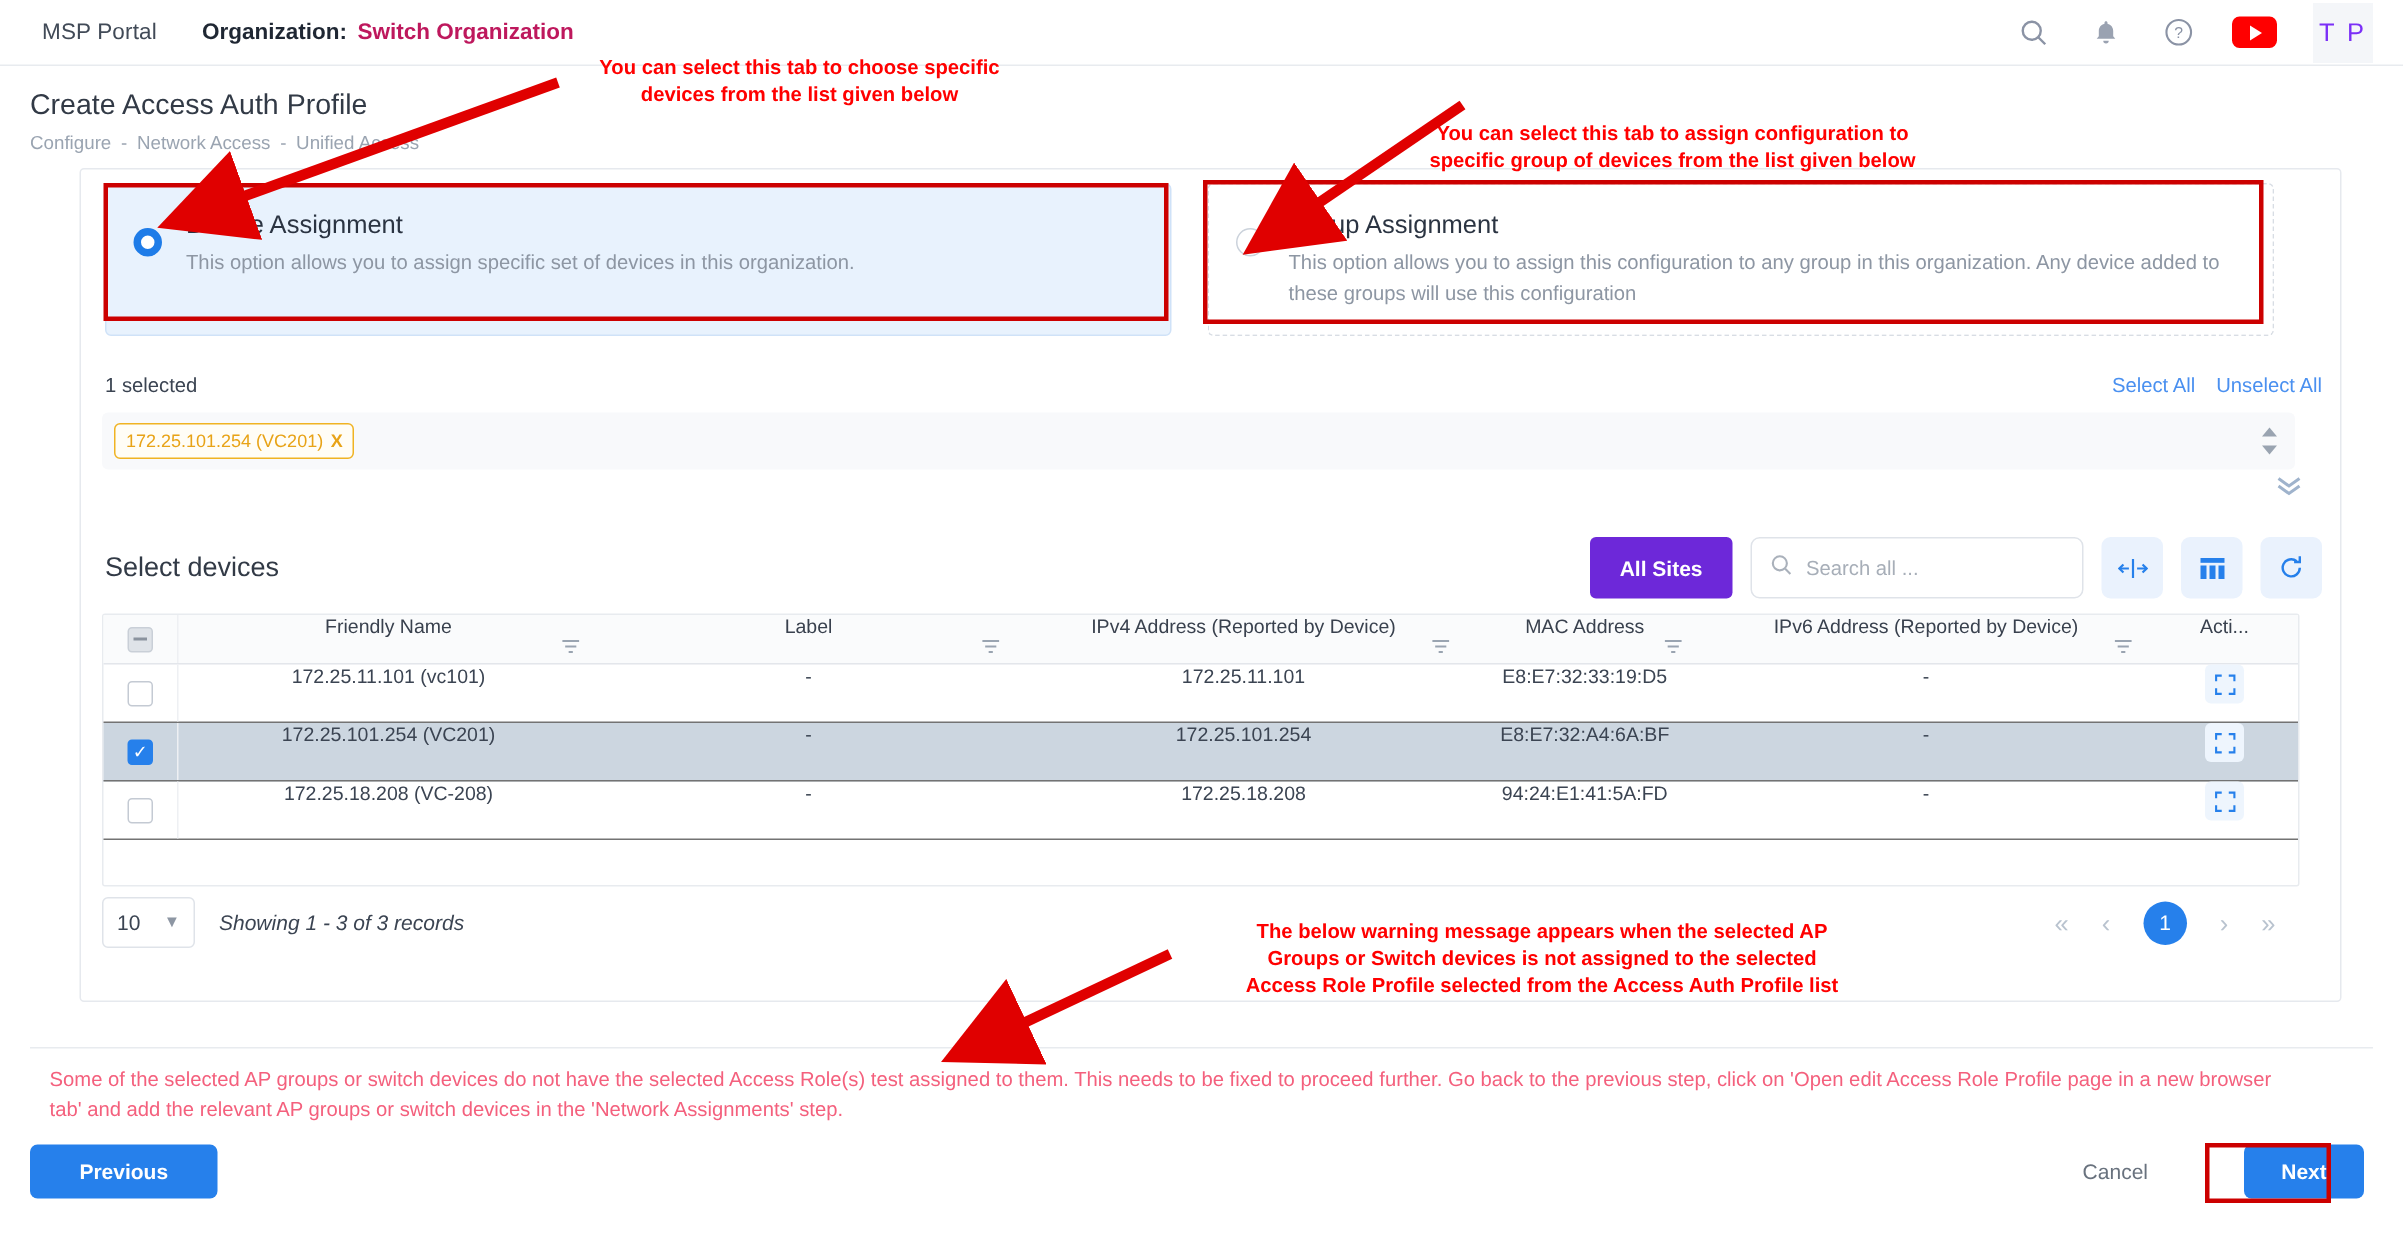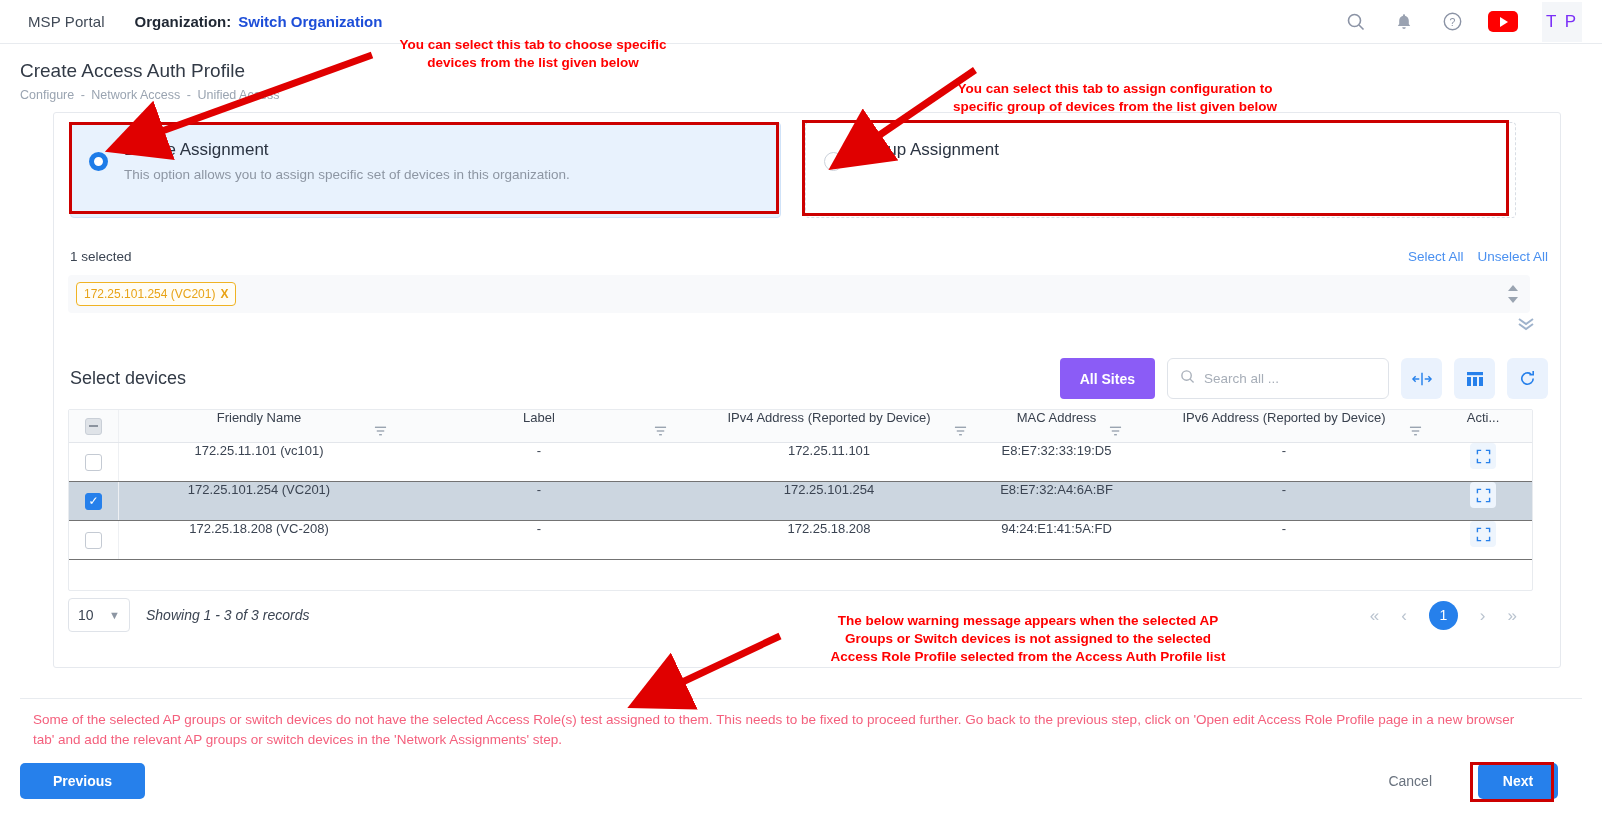--- a/index.html
+++ b/index.html
@@ -15,21 +15,21 @@
   
   .topbar {
     position: absolute; left: 0; top: 0; width: 1602px; height: 44px;
     background: #ffffff; display: flex; align-items: center;
     border-bottom: 1px solid #e8ebef;
   }
   .topbar-left { display: flex; align-items: center; padding-left: 28px; gap: 30px; }
   .msp-portal { font-size: 15px; color: #414a57; letter-spacing: .1px; }
   .org-wrap { display: flex; align-items: center; gap: 7px; font-size: 15px; }
   .org-label { color: #1f2733; font-weight: bold; }
-  .org-link { color: #1d4ed8; font-weight: bold; cursor: pointer; }
+  .org-link { color: #be185d; font-weight: bold; cursor: pointer; }
   .topbar-right {
     margin-left: auto; display: flex; align-items: center; gap: 24px; padding-right: 20px;
   }
   .ticon { width: 24px; height: 24px; display: flex; align-items: center; justify-content: center; cursor: pointer; }
   .yt-btn {
     width: 30px; height: 21px; background: #ff0000; border-radius: 5px;
     display: flex; align-items: center; justify-content: center; cursor: pointer;
   }
   .yt-tri { width: 0; height: 0; border-left: 8px solid #fff; border-top: 5px solid transparent; border-bottom: 5px solid transparent; margin-left: 2px;}
   .avatar {
@@ -88,21 +88,21 @@
   .spin-col { margin-left: auto; display: flex; flex-direction: column; gap: 6px; padding-right: 4px; }
   .spin { width: 0; height: 0; border-left: 5px solid transparent; border-right: 5px solid transparent; cursor: pointer; }
   .spin.up { border-bottom: 6px solid #9aa4b1; }
   .spin.down { border-top: 6px solid #9aa4b1; }
   .dblchev { position: absolute; right: 24px; top: 204px; color: #9fb3cc; font-size: 15px; cursor: pointer; line-height: 1; }
 
   
   .sd-title { position: absolute; left: 16px; top: 255px; font-size: 18px; color: #323a46; }
   .sd-tools { position: absolute; right: 12px; top: 245px; display: flex; align-items: center; gap: 12px; }
   .btn-sites {
-    background: #8b5cf6; color: #fff; font-size: 14px; font-weight: bold;
+    background: #6d28d9; color: #fff; font-size: 14px; font-weight: bold;
     border: none; border-radius: 4px; padding: 0 20px; height: 41px; cursor: pointer;
   }
   .search-wrap {
     width: 222px; height: 41px; border: 1px solid #dfe3e9; border-radius: 6px;
     display: flex; align-items: center; gap: 9px; padding: 0 12px; background: #fff;
   }
   .search-wrap input {
     border: none; outline: none; font-size: 13.5px; color: #3b4452; width: 100%;
     font-family: "Liberation Sans", sans-serif; background: transparent;
   }
@@ -166,21 +166,21 @@
     position: absolute; left: 20px; top: 763px; width: 125px; height: 36px; background: #2680eb;
     color: #fff; border: none; border-radius: 5px; font-size: 14px; font-weight: bold; cursor: pointer;
     font-family: "Liberation Sans", sans-serif;
   }
   .btn-cancel {
     position: absolute; right: 152px; top: 763px; height: 36px; background: transparent;
     color: #69727e; border: none; font-size: 14px; cursor: pointer; padding: 0 18px;
     font-family: "Liberation Sans", sans-serif;
   }
   .btn-next {
-    position: absolute; right: 44px; top: 763px; width: 80px; height: 36px; background: #2680eb;
+    position: absolute; right: 26px; top: 763px; width: 80px; height: 36px; background: #2680eb;
     color: #fff; border: none; border-radius: 5px; font-size: 14px; font-weight: bold; cursor: pointer;
     font-family: "Liberation Sans", sans-serif;
   }
 
   
   .anno {
     position: absolute; color: #ff0000; font-weight: bold; font-size: 13.5px;
     text-align: center; line-height: 1.35; pointer-events: none; white-space: pre-line;
   }
   .arrow-svg { position: absolute; pointer-events: none; }
@@ -242,20 +242,21 @@
         <div class="radio-outer on"></div>
         <div class="assign-text">
           <div class="assign-title">Device Assignment</div>
           <div class="assign-desc">This option allows you to assign specific set of devices in this organization.</div>
         </div>
       </div>
       <div class="assign-card unselected">
         <div class="radio-outer off"></div>
         <div class="assign-text">
           <div class="assign-title">Group Assignment</div>
+          <div class="assign-desc">This option allows you to assign this configuration to any group in this organization. Any device added to these groups will use this configuration</div>
         </div>
       </div>
     </div>
 
     <div class="sel-count">1 selected</div>
     <div class="sel-actions">
       <a>Select All</a>
       <a>Unselect All</a>
     </div>
 

